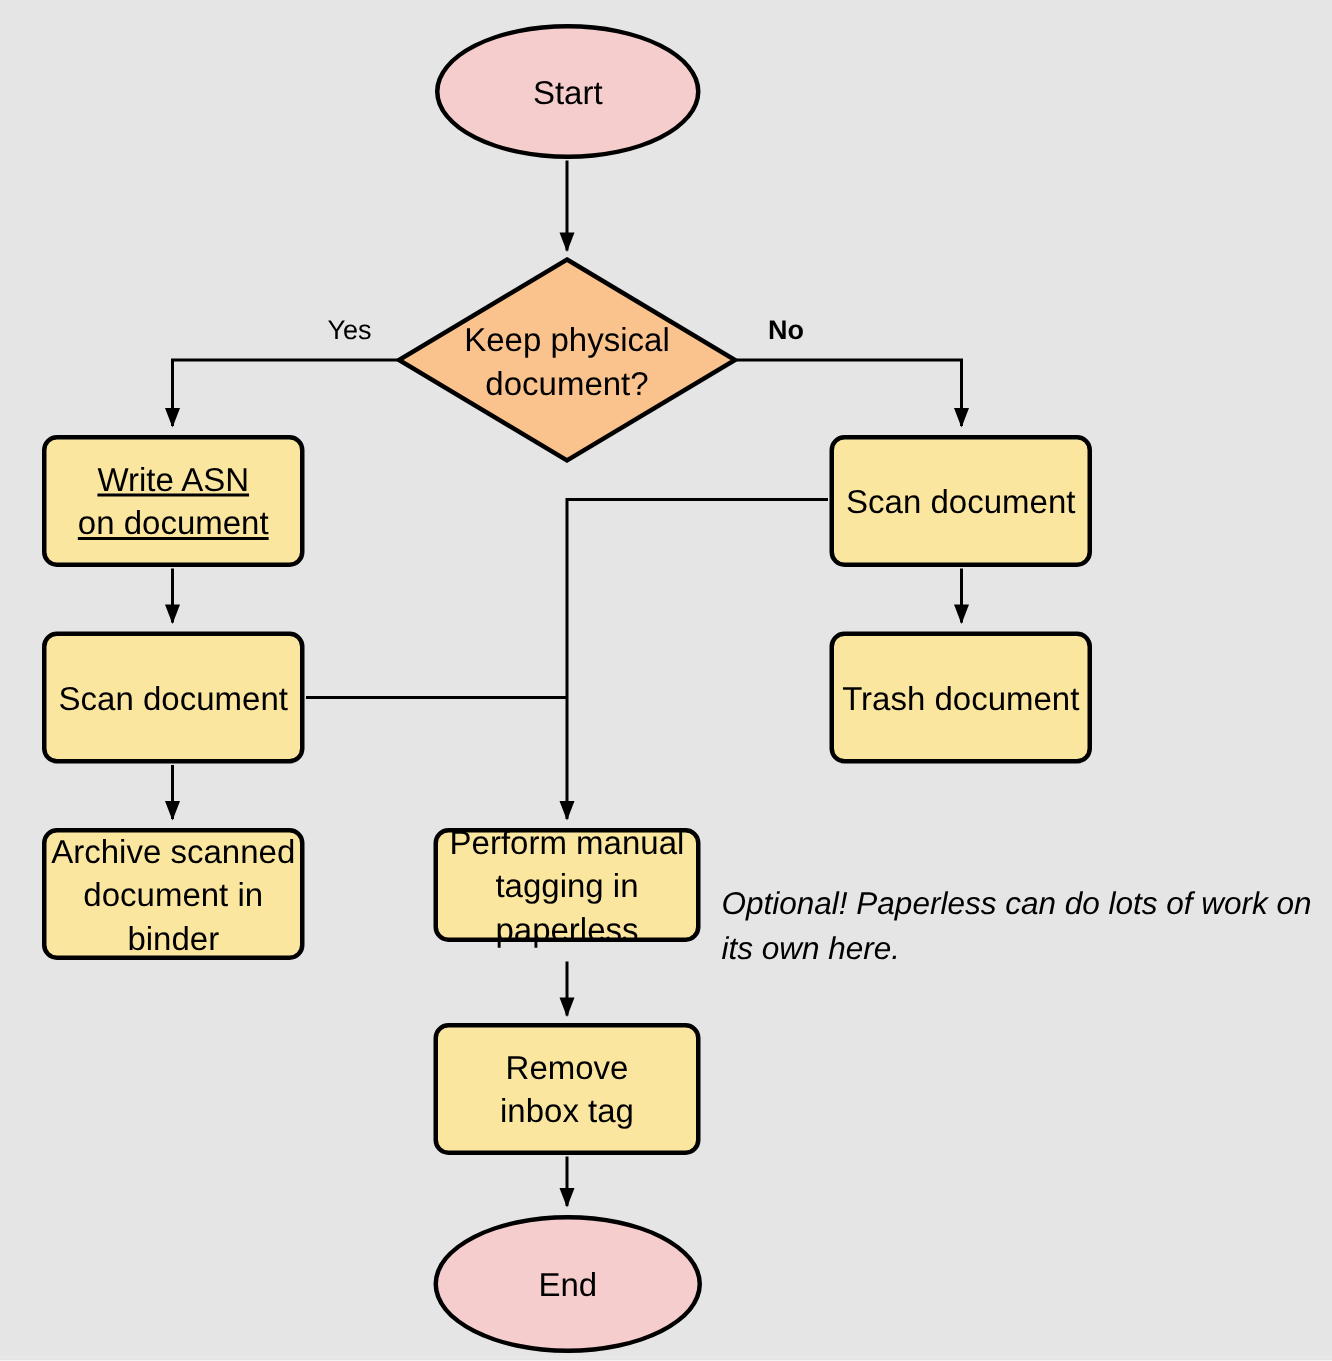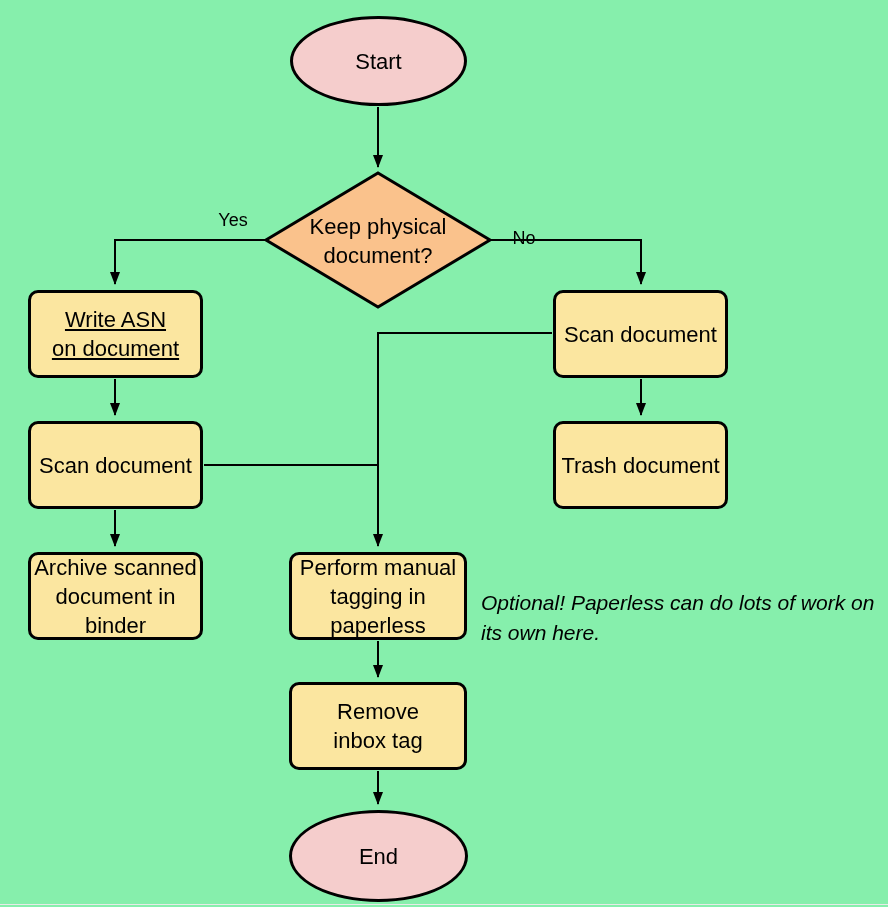--- a/index.html
+++ b/index.html
@@ -5,21 +5,21 @@
   html, body {
     margin: 0;
     padding: 0;
     background: #ffffff;
     font-family: "Liberation Sans", "DejaVu Sans", sans-serif;
   }
   .canvas {
     position: relative;
     width: 888px;
     height: 907px;
-    background: #86efac;
+    background: #e5e5e5;
     overflow: hidden;
     color: #000000;
   }
   .edges-layer {
     position: absolute;
     left: 0; top: 0;
     width: 888px; height: 907px;
     pointer-events: none;
   }
   .edges-layer path.edge {
@@ -141,37 +141,37 @@
   </div>
 
   <div class="node process" style="left:553px; top:290px; width:175px; height:88px;">
     <span class="label">Scan document</span>
   </div>
 
   <div class="node process" style="left:553px; top:421px; width:175px; height:88px;">
     <span class="label">Trash document</span>
   </div>
 
-  <div class="node process" style="left:289px; top:552px; width:178px; height:88px;">
+  <div class="node process" style="left:289px; top:552px; width:178px; height:76px;">
     <span class="label">Perform manual
 tagging in
 paperless</span>
   </div>
 
   <div class="node process" style="left:289px; top:682px; width:178px; height:88px;">
     <span class="label">Remove
 inbox tag</span>
   </div>
 
   <div class="node terminal" style="left:289px; top:810px; width:179px; height:92px;">
     <span class="label">End</span>
   </div>
 
   <div class="edge-label" style="left:198px; top:207px; width:70px;">Yes</div>
 
-  <div class="edge-label" style="left:489px; top:225px; width:70px;">No</div>
+  <div class="edge-label" style="left:489px; top:207px; width:70px;font-weight:bold;">No</div>
 
   <div class="annotation" style="left:481px; top:588px; width:410px;">Optional! Paperless can do lots of work on
 its own here.</div>
 
   <div class="bottom-rule"></div>
 
 </div>
 
 </body></html>

